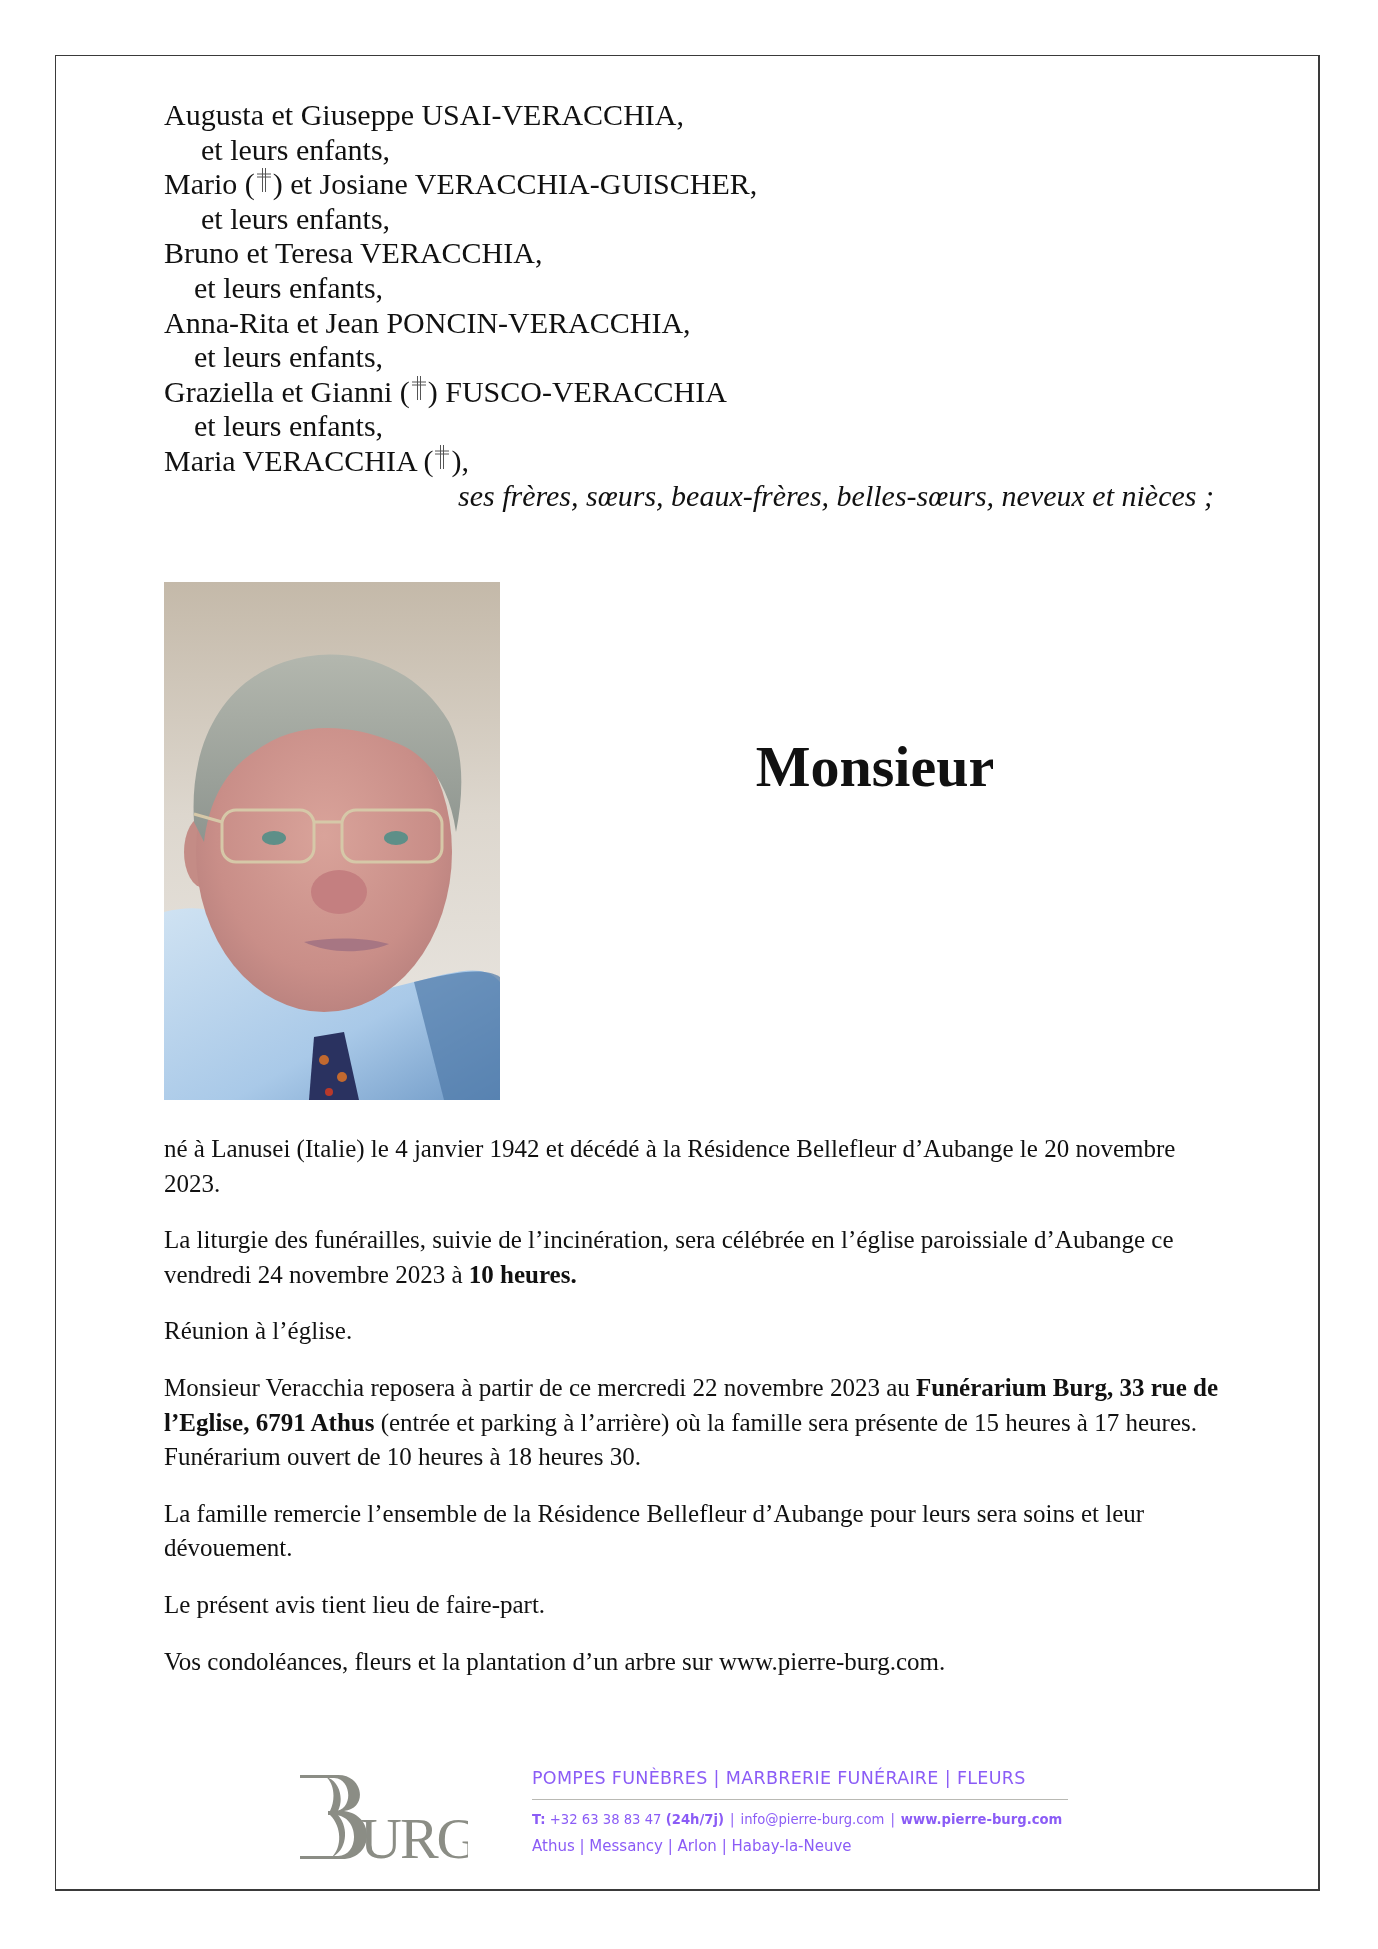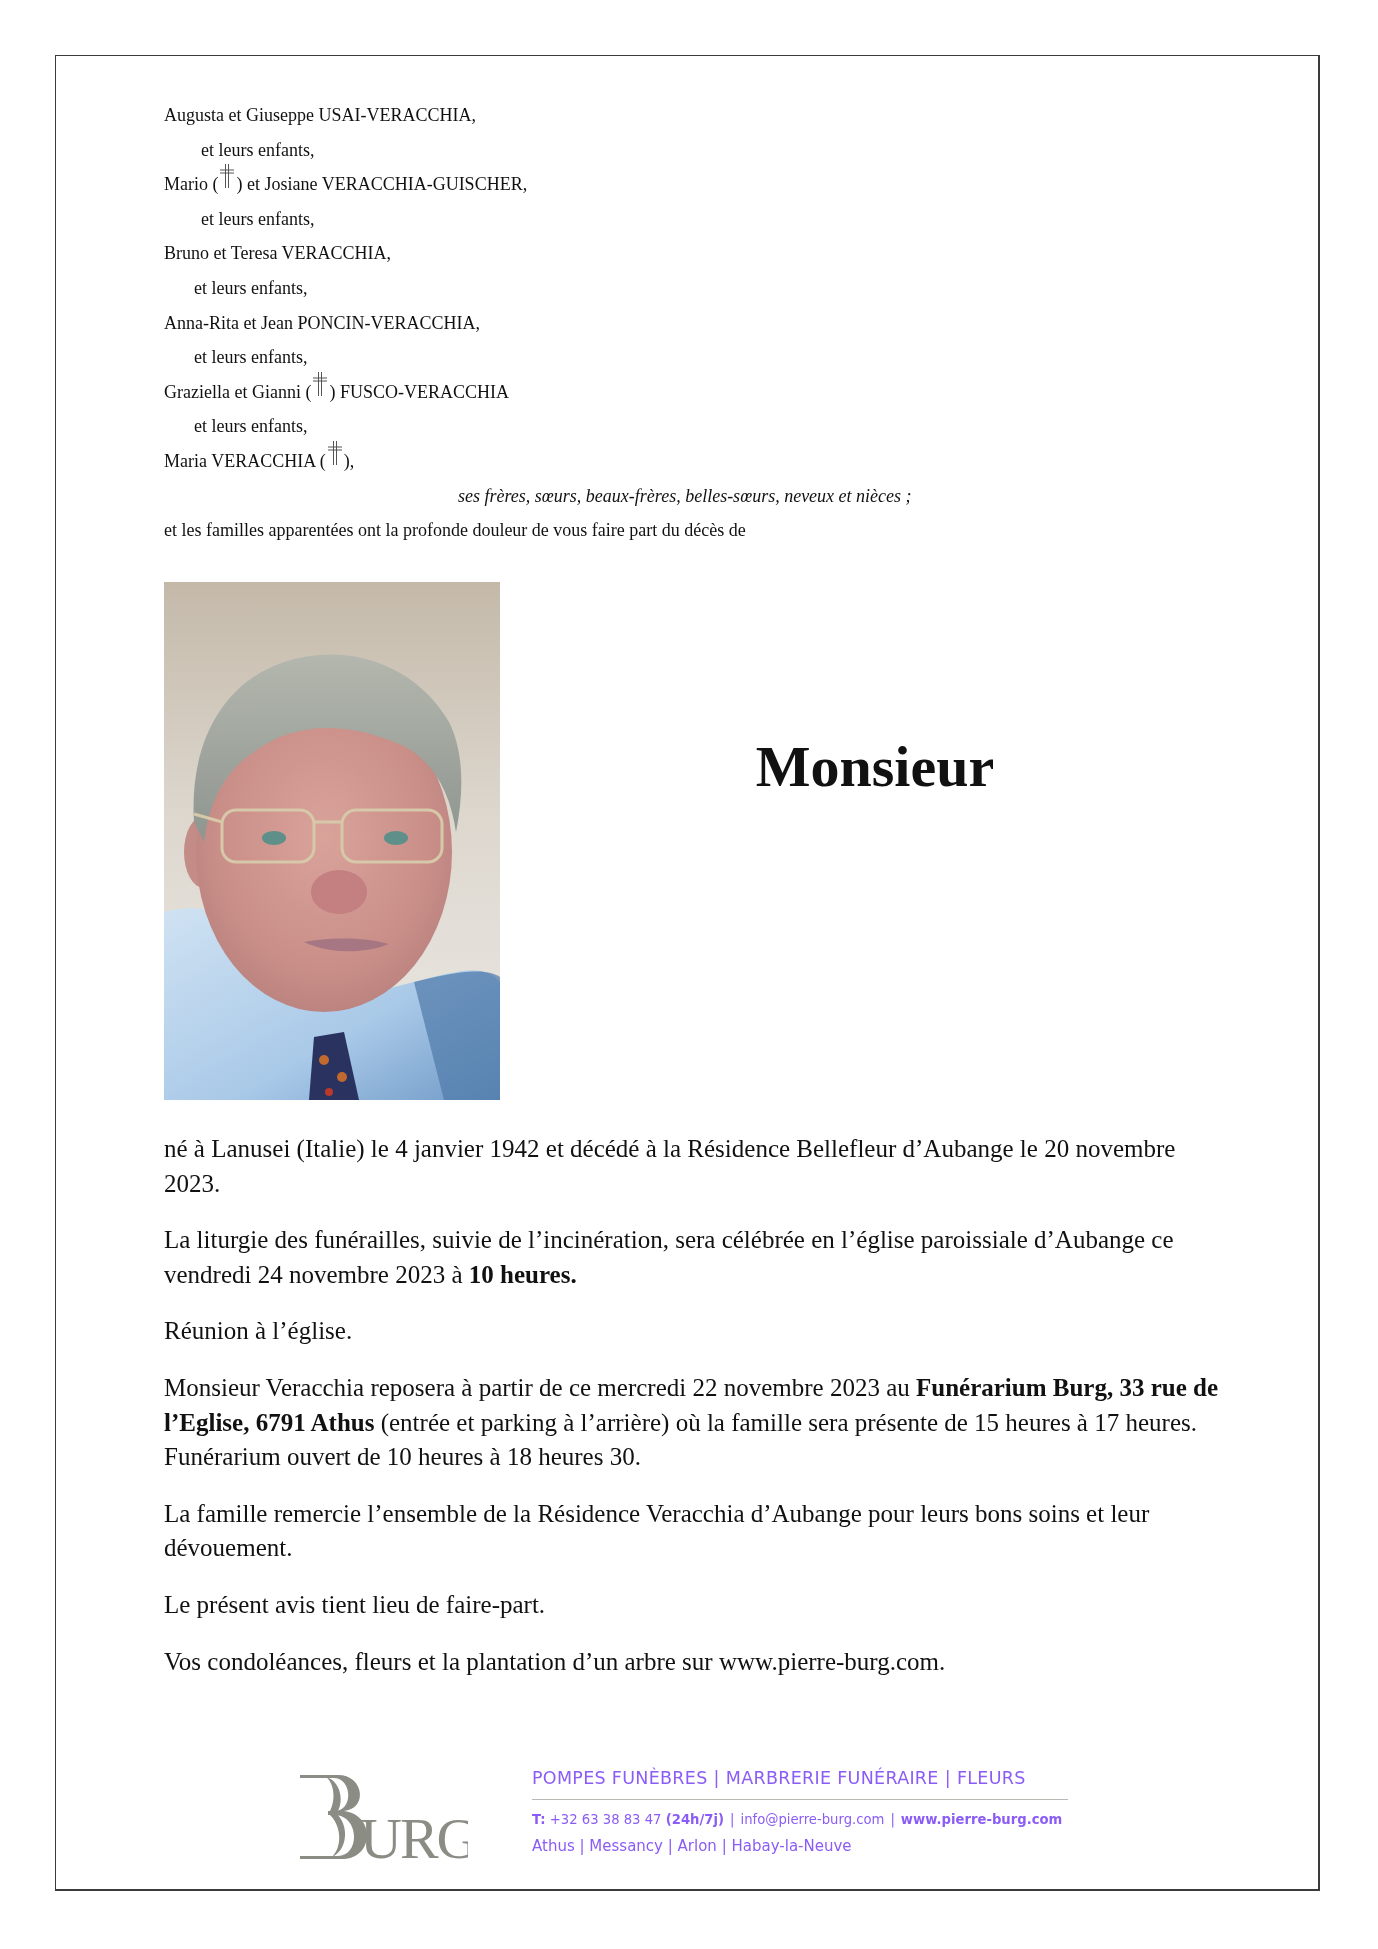--- a/index.html
+++ b/index.html
@@ -23,21 +23,21 @@
     border: 1.5px solid #3a3a3a;
     border-bottom-width: 2px;
     border-right-width: 2px;
     box-sizing: border-box;
   }
   .content {
     position: absolute;
     left: 164px;
     top: 98px;
     width: 1060px;
-    font-size: 18px;
+    font-size: 30px;
     line-height: 34.6px;
   }
   .family-list .line { white-space: nowrap; }
   .indent-a { padding-left: 37px; }
   .indent-b { padding-left: 30px; }
   .relatives-line {
     font-style: italic;
     padding-left: 294px;
     white-space: nowrap;
     font-family: Liberation Serif, serif;
@@ -165,21 +165,20 @@
     <div class="line"><span>Maria VERACCHIA (</span><span class="cross"><svg width="16" height="26" viewBox="0 0 16 26">
             <g fill="none" stroke="#555" stroke-width="1">
               <line x1="6.5" y1="1" x2="6.5" y2="25"></line>
               <line x1="9.5" y1="1" x2="9.5" y2="25"></line>
               <line x1="1" y1="7" x2="15" y2="7"></line>
               <line x1="1" y1="10" x2="15" y2="10"></line>
             </g>
           </svg></span><span>),</span></div>
   </div>
   <div class="relatives-line">ses frères, sœurs, beaux-frères, belles-sœurs, neveux et nièces ;</div>
-  <div class="line">et les familles apparentées ont la profonde douleur de vous faire part du décès de</div>
 </div>
 
 <div class="portrait-block" title="Portrait photo of Paolo Veracchia">
   <svg width="336" height="518" viewBox="0 0 336 518">
     <defs>
       <linearGradient id="bg" x1="0" y1="0" x2="0" y2="1">
         <stop offset="0" stop-color="#c4b9a9"></stop>
         <stop offset="0.45" stop-color="#ddd7ce"></stop>
         <stop offset="1" stop-color="#ebe8e4"></stop>
       </linearGradient>
@@ -231,21 +230,21 @@
 
 <div class="name-block">
   <div>Monsieur</div>
 </div>
 
 <div class="body-text">
   <p>né à Lanusei (Italie) le 4 janvier 1942 et décédé à la Résidence Bellefleur d’Aubange le 20 novembre 2023.</p>
   <p><span>La liturgie des funérailles, suivie de l’incinération, sera célébrée en l’église paroissiale d’Aubange ce vendredi 24 novembre 2023 à </span><b>10 heures.</b></p>
   <p>Réunion à l’église.</p>
   <p><span>Monsieur Veracchia reposera à partir de ce mercredi 22 novembre 2023 au </span><b>Funérarium Burg, 33 rue de l’Eglise, 6791 Athus</b><span> (entrée et parking à l’arrière) où la famille sera présente de 15 heures à 17 heures. Funérarium ouvert de 10 heures à 18 heures 30.</span></p>
-  <p>La famille remercie l’ensemble de la Résidence Veracchia d’Aubange pour leurs bons soins et leur dévouement.</p>
+  <p>La famille remercie l’ensemble de la Résidence Bellefleur d’Aubange pour leurs sera soins et leur dévouement.</p>
   <p>Le présent avis tient lieu de faire-part.</p>
   <p>Vos condoléances, fleurs et la plantation d’un arbre sur www.pierre-burg.com.</p>
 </div>
 
 <div class="footer">
   <div class="logo" title="BURG">
     <svg width="170" height="95" viewBox="0 0 170 95">
       <g fill="#8b8d85">
 
         <path d="M2 6 L40 6 C66 6 70 40 46 42 C78 46 76 90 44 90 L2 90 L2 87 L40 87 C62 87 62 46 36 46 L30 46 L30 42 L36 42 C56 42 54 9 36 9 L2 9 Z"></path>

